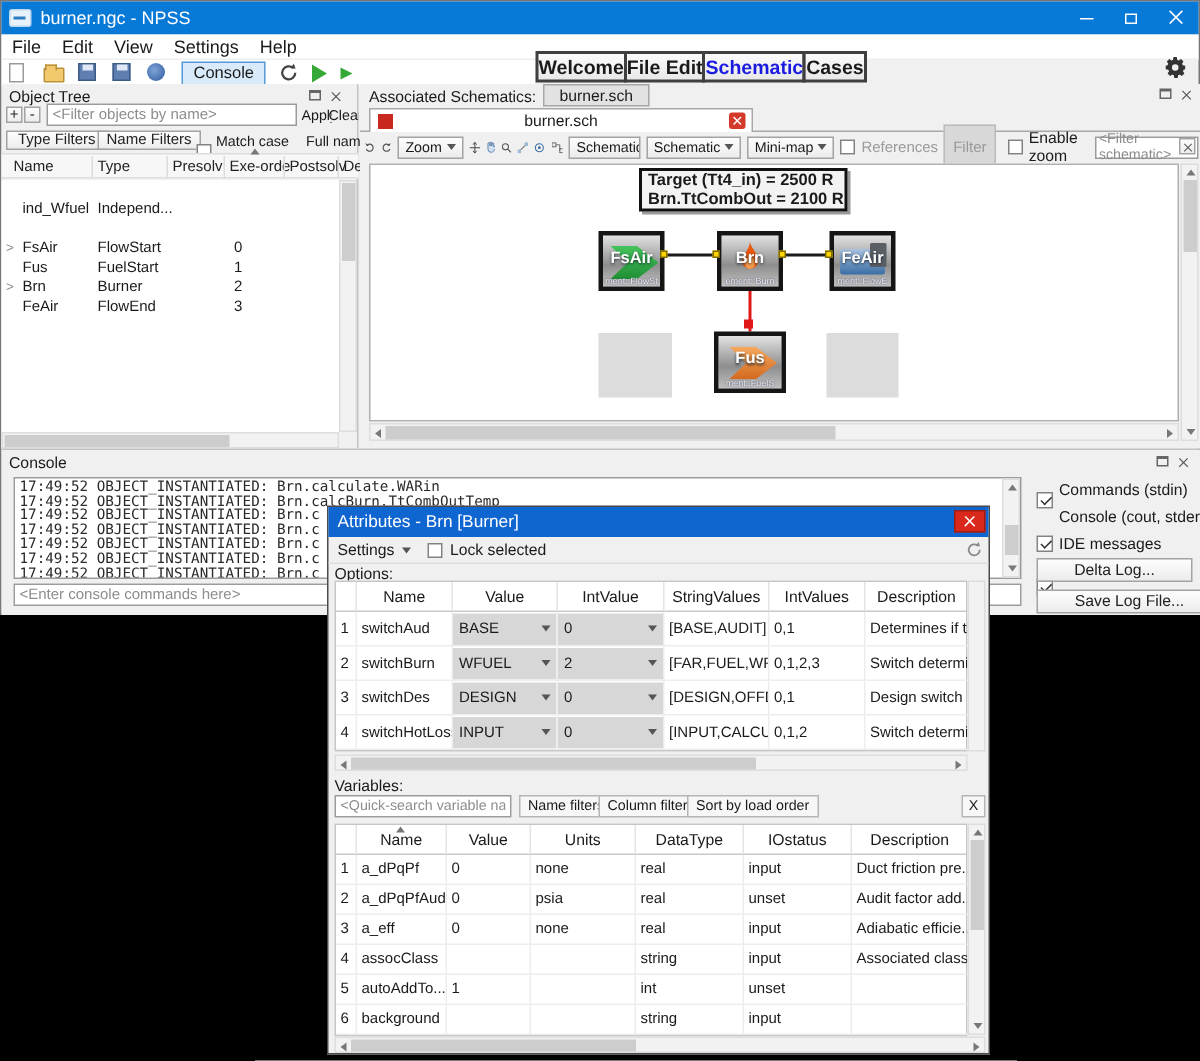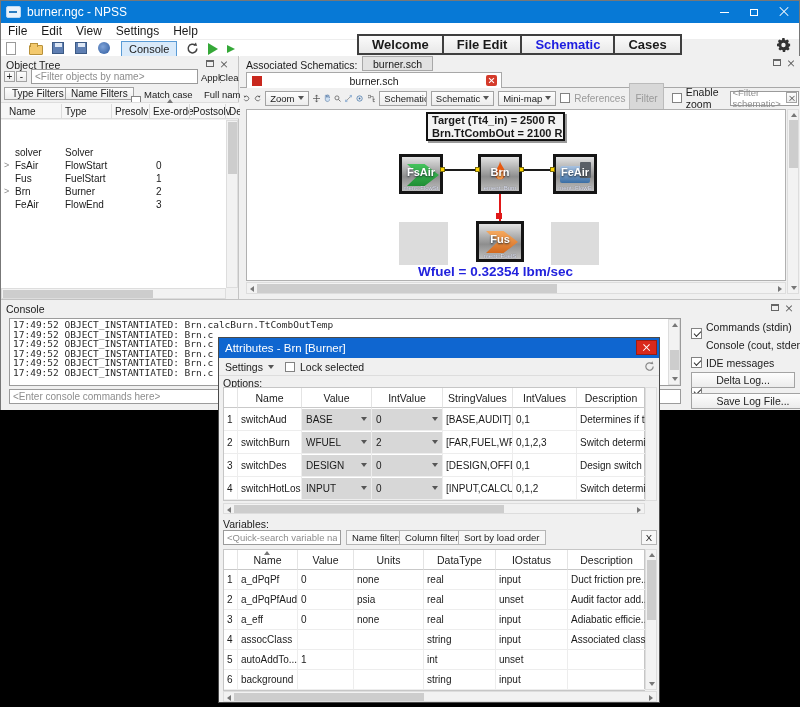--- a/index.html
+++ b/index.html
@@ -26,21 +26,21 @@
   .page{background:#fff;border:1px solid #9a9a9a;width:10px;height:13px}
   .folder{background:#f3c96d;border:1px solid #b8913a;width:14px;height:10px;margin-top:3px;border-radius:1px;position:relative}
   .folder::before{content:"";position:absolute;left:0;top:-3px;width:6px;height:3px;background:#f3c96d;border:1px solid #b8913a;border-bottom:none}
   .floppy{background:#5f7fb2;border:1px solid #3c5a85;width:12px;height:12px;position:relative}
   .floppy::after{content:"";position:absolute;left:2px;top:0;width:7px;height:4px;background:#dfe8f5}
   .disc{background:radial-gradient(circle at 40% 40%,#7fa3d8,#2d5a9e);border-radius:50%;width:12px;height:12px}
   .console-btn{border:1px solid #5a9bd5;background:#d9eafa;font-size:11px;padding:1px 7px;flex:none}
   .playtri{width:0;height:0;border-top:6px solid transparent;border-bottom:6px solid transparent;border-left:10px solid #35a838}
   .playtri.sm{border-top-width:4px;border-bottom-width:4px;border-left-width:8px}
   .tabstrip{position:absolute;left:358px;top:33px;height:21px;display:flex;font-weight:bold;font-size:13px}
-  .tabstrip .tab{border:2px solid #3f3f3f;margin-left:-2px;padding:1px 13px;background:linear-gradient(#fbfbfb,#e8e8e8);display:flex;align-items:center}
+  .tabstrip .tab{border:2px solid #3f3f3f;margin-left:-2px;padding:1px 0;background:linear-gradient(#fbfbfb,#e8e8e8);display:flex;align-items:center}
   .tabstrip .tab.active span{color:#1b1be0}
   
   .btn{display:flex;align-items:center;justify-content:center;border:1px solid #a3a3a3;background:linear-gradient(#fdfdfd,#ececec);font-size:10px;color:#222;white-space:nowrap}
   .cb{width:11px;height:11px;background:#fff;border:1px solid #828282;position:relative;flex:none}
   .cb.ck::after{content:"";position:absolute;left:1.5px;top:2px;width:6px;height:3px;border-left:1.6px solid #333;border-bottom:1.6px solid #333;transform:rotate(-45deg)}
   input[type=text]{border:1px solid #9b9b9b;background:#fff;font-size:10px;font-family:"Liberation Sans",sans-serif;padding:0 3px;color:#333}
   input::placeholder{color:#8d8d8d;opacity:1}
   .dtri{width:0;height:0;border-left:3.5px solid transparent;border-right:3.5px solid transparent;border-top:4px solid #555;flex:none}
   .utri{width:0;height:0;border-left:3px solid transparent;border-right:3px solid transparent;border-bottom:4px solid #777}
   .dnt{width:0;height:0;border-left:3px solid transparent;border-right:3px solid transparent;border-top:4px solid #777}
@@ -195,23 +195,23 @@
       <span style="left:228px;top:3px">Des</span>
       <div class="abs utri" style="left:166px;top:-4px"></div>
       <div class="vline" style="left:60px;top:1px;height:15px"></div>
       <div class="vline" style="left:110px;top:1px;height:15px"></div>
       <div class="vline" style="left:148px;top:1px;height:15px"></div>
       <div class="vline" style="left:188px;top:1px;height:15px"></div>
       <div class="vline" style="left:224px;top:1px;height:15px"></div>
     </div>
 
     <div class="abs" style="left:0;top:64px;width:225px;background:#fff;height:179px">
-      <div class="ot-row abs" style="left:0;top:27px;width:100%;height:13px">
-        <span style="left:14px">solver</span>
-          <span style="left:64px">Solver</span>
+      <div class="ot-row abs" style="left:0;top:14px;width:100%;height:13px">
+        <span style="left:14px">ind_Wfuel</span>
+          <span style="left:64px">Independ...</span>
           <span style="left:155px"></span>
       </div>
       <div class="ot-row abs" style="left:0;top:40px;width:100%;height:13px">
         <span style="left:3px;color:#888;font-size:9px">&gt;</span>
         <span style="left:14px">FsAir</span>
           <span style="left:64px">FlowStart</span>
           <span style="left:155px">0</span>
       </div>
       <div class="ot-row abs" style="left:0;top:53px;width:100%;height:13px">
         <span style="left:14px">Fus</span>
@@ -355,41 +355,41 @@
       <div class="port" style="left:303px;top:57px"></div>
 
       <div class="abs" style="left:152px;top:112px;width:49px;height:43px;background:#dcdcdc"></div>
       <div class="blk" style="left:229px;top:111px;width:48px;height:41px">
         <div class="chev" style="background:linear-gradient(#f5a95f,#d2691e);left:7px"></div>
         <div class="lbl">Fus</div>
         <div class="sub">ment::FuelS</div>
       </div>
       <div class="abs" style="left:304px;top:112px;width:48px;height:43px;background:#dcdcdc"></div>
 
-      <div class="readout" style="left:171px;top:153px;font-size:13.5px">Wfuel = 0.32354 lbm/sec</div>
     </div>
 
     <div class="track" style="left:547px;top:53px;width:12px;height:185px">
       <div class="utri abs" style="left:2.5px;top:3px"></div>
       <div class="thumb" style="left:1px;top:10px;width:9px;height:48px"></div>
       <div class="dnt abs" style="left:2.5px;bottom:3px"></div>
     </div>
     <div class="track" style="left:6px;top:226px;width:540px;height:12px">
       <div class="ltr abs" style="left:3px;top:2.5px"></div>
       <div class="thumb" style="left:10px;top:1px;width:300px;height:9px"></div>
       <div class="rtr abs" style="right:3px;top:2.5px"></div>
     </div>
   </div>
 
   <div class="cp">
     <span class="t" style="left:5px;top:3px;font-size:10.5px">Console</span>
     <div class="abs flico" style="left:770px;top:4px"></div>
     <div class="abs xglyph" style="left:784px;top:4px;transform:scale(.8)"></div>
 
     <div class="logbox">
+      <div>17:49:52 OBJECT_INSTANTIATED: Brn.calculate.WARin</div>
       <div>17:49:52 OBJECT_INSTANTIATED: Brn.calcBurn.TtCombOutTemp</div>
       <div>17:49:52 OBJECT_INSTANTIATED: Brn.c</div>
       <div>17:49:52 OBJECT_INSTANTIATED: Brn.c</div>
       <div>17:49:52 OBJECT_INSTANTIATED: Brn.c</div>
       <div>17:49:52 OBJECT_INSTANTIATED: Brn.c</div>
       <div>17:49:52 OBJECT_INSTANTIATED: Brn.c</div>
     </div>
     <div class="track" style="left:667px;top:19px;width:12px;height:66px">
       <div class="utri abs" style="left:2.5px;top:3px"></div>
       <div class="thumb" style="left:1px;top:30px;width:9px;height:20px"></div>

